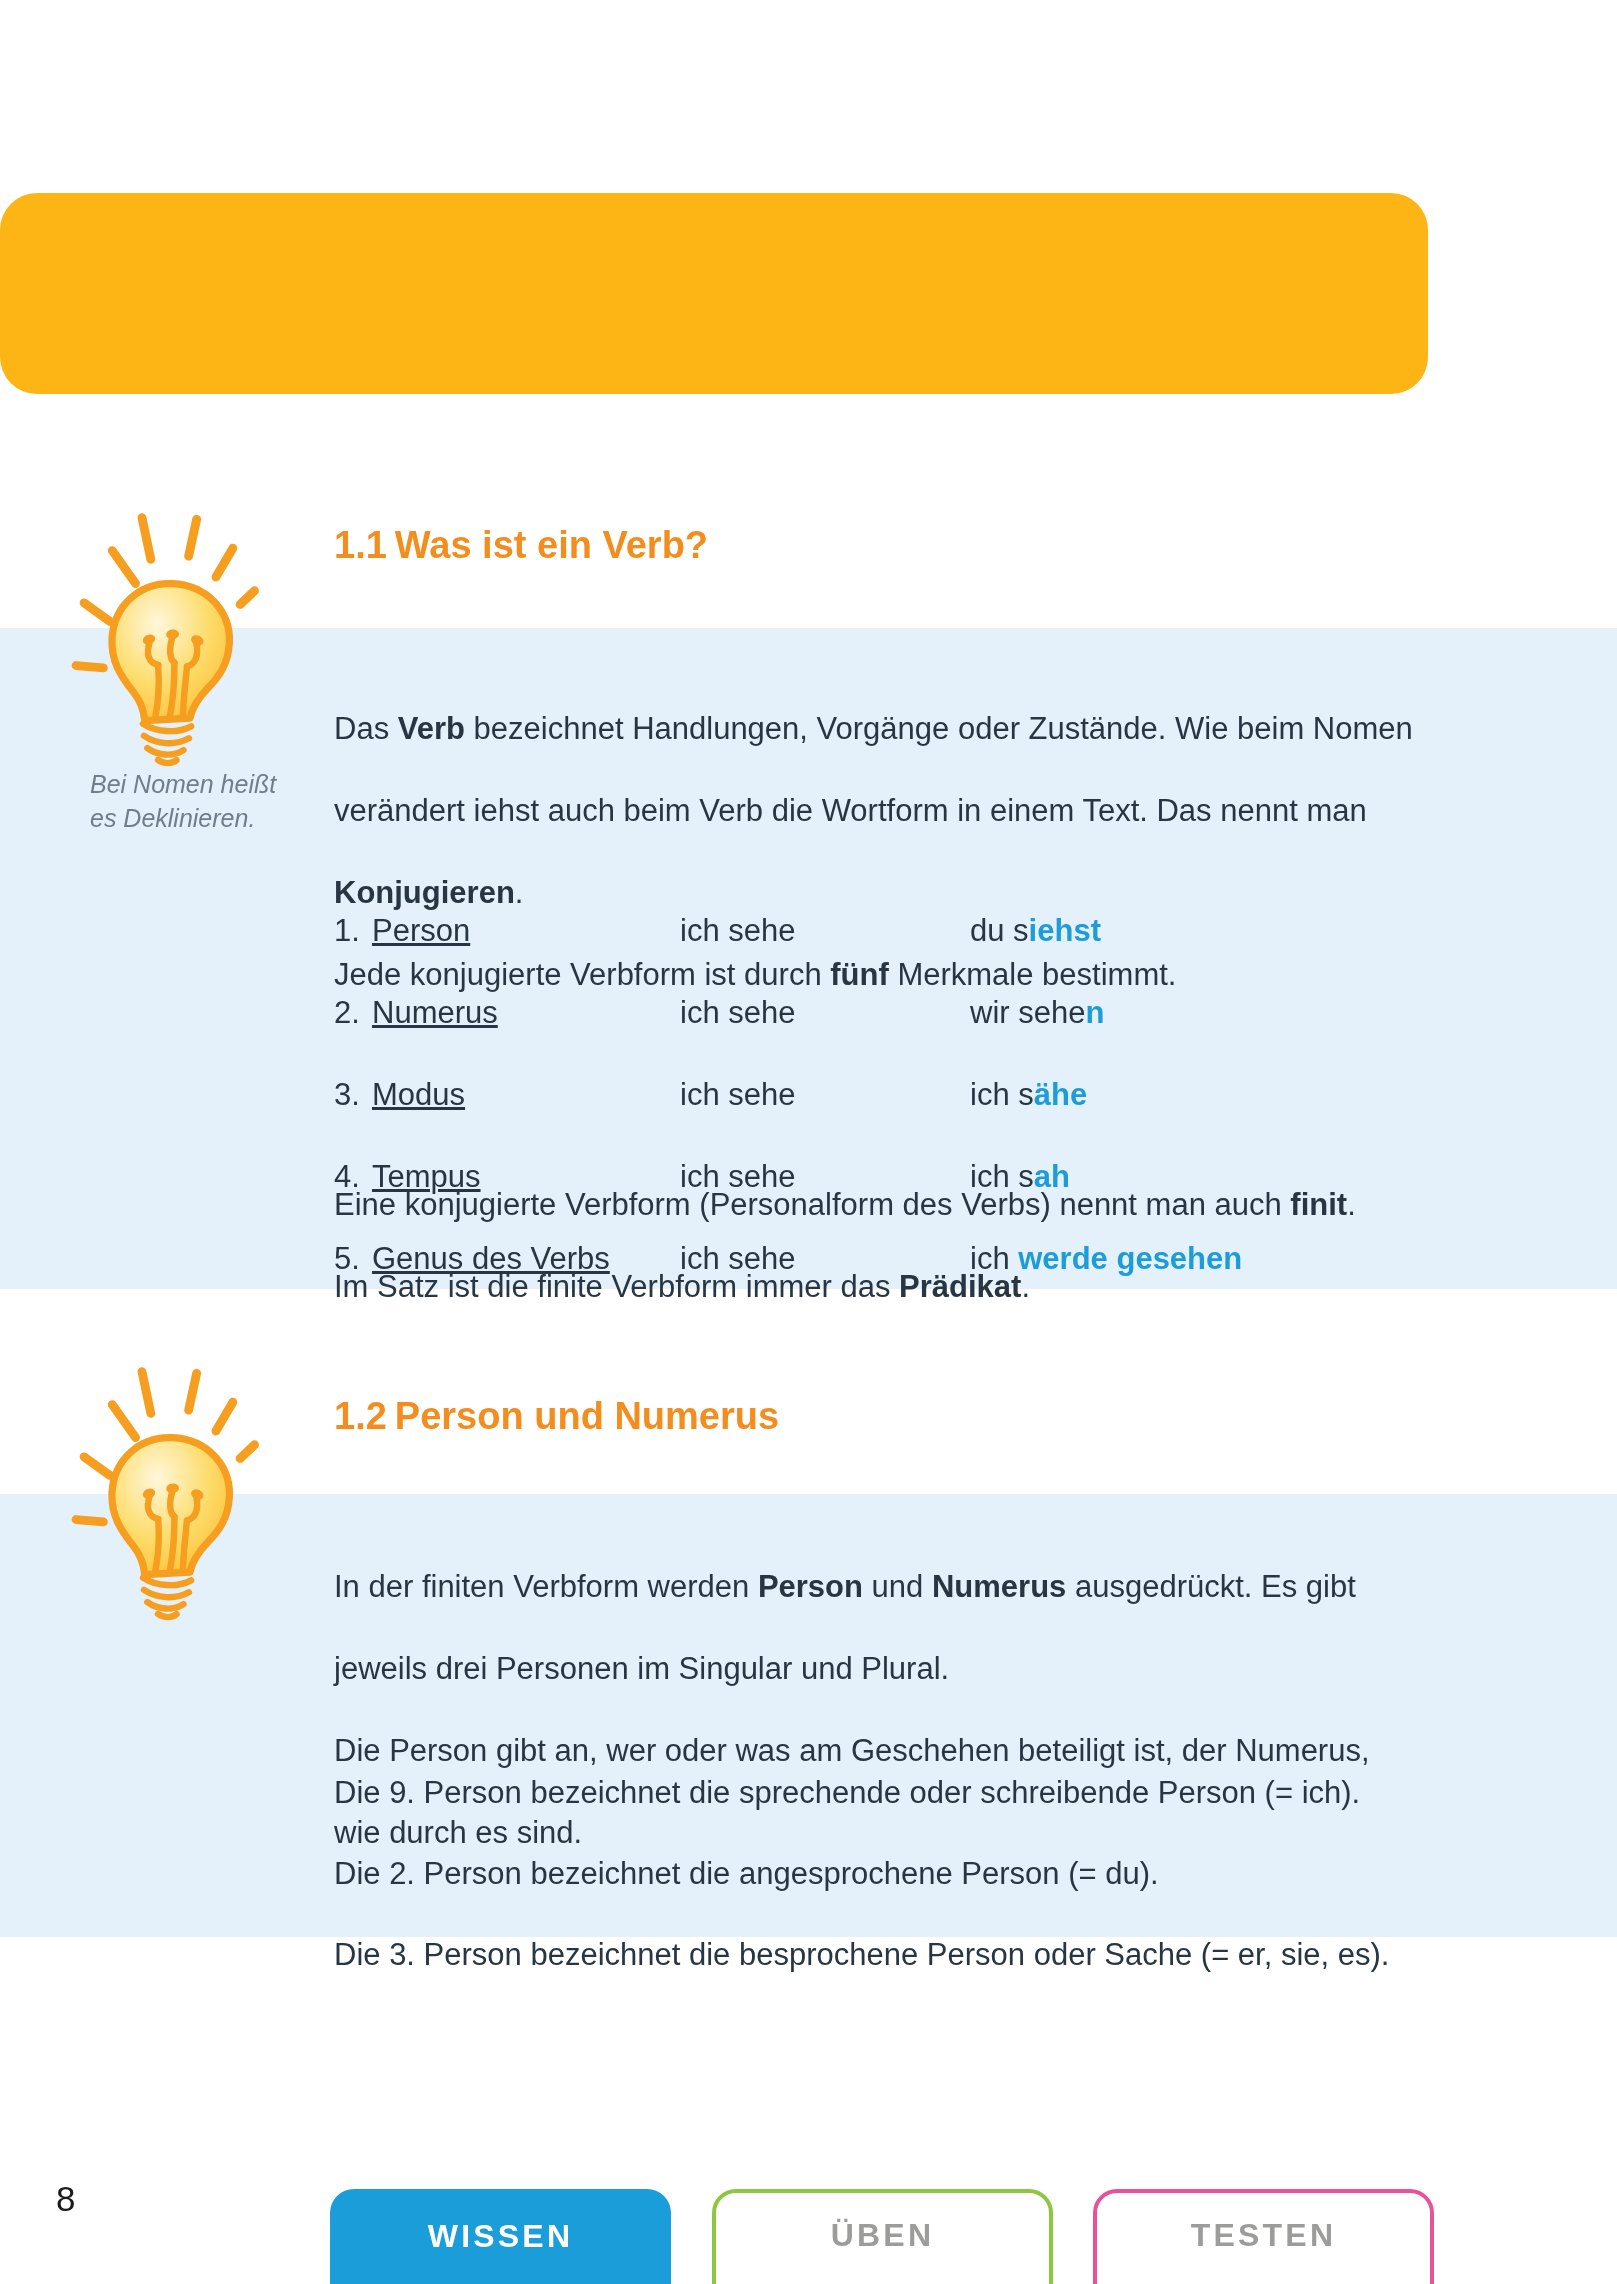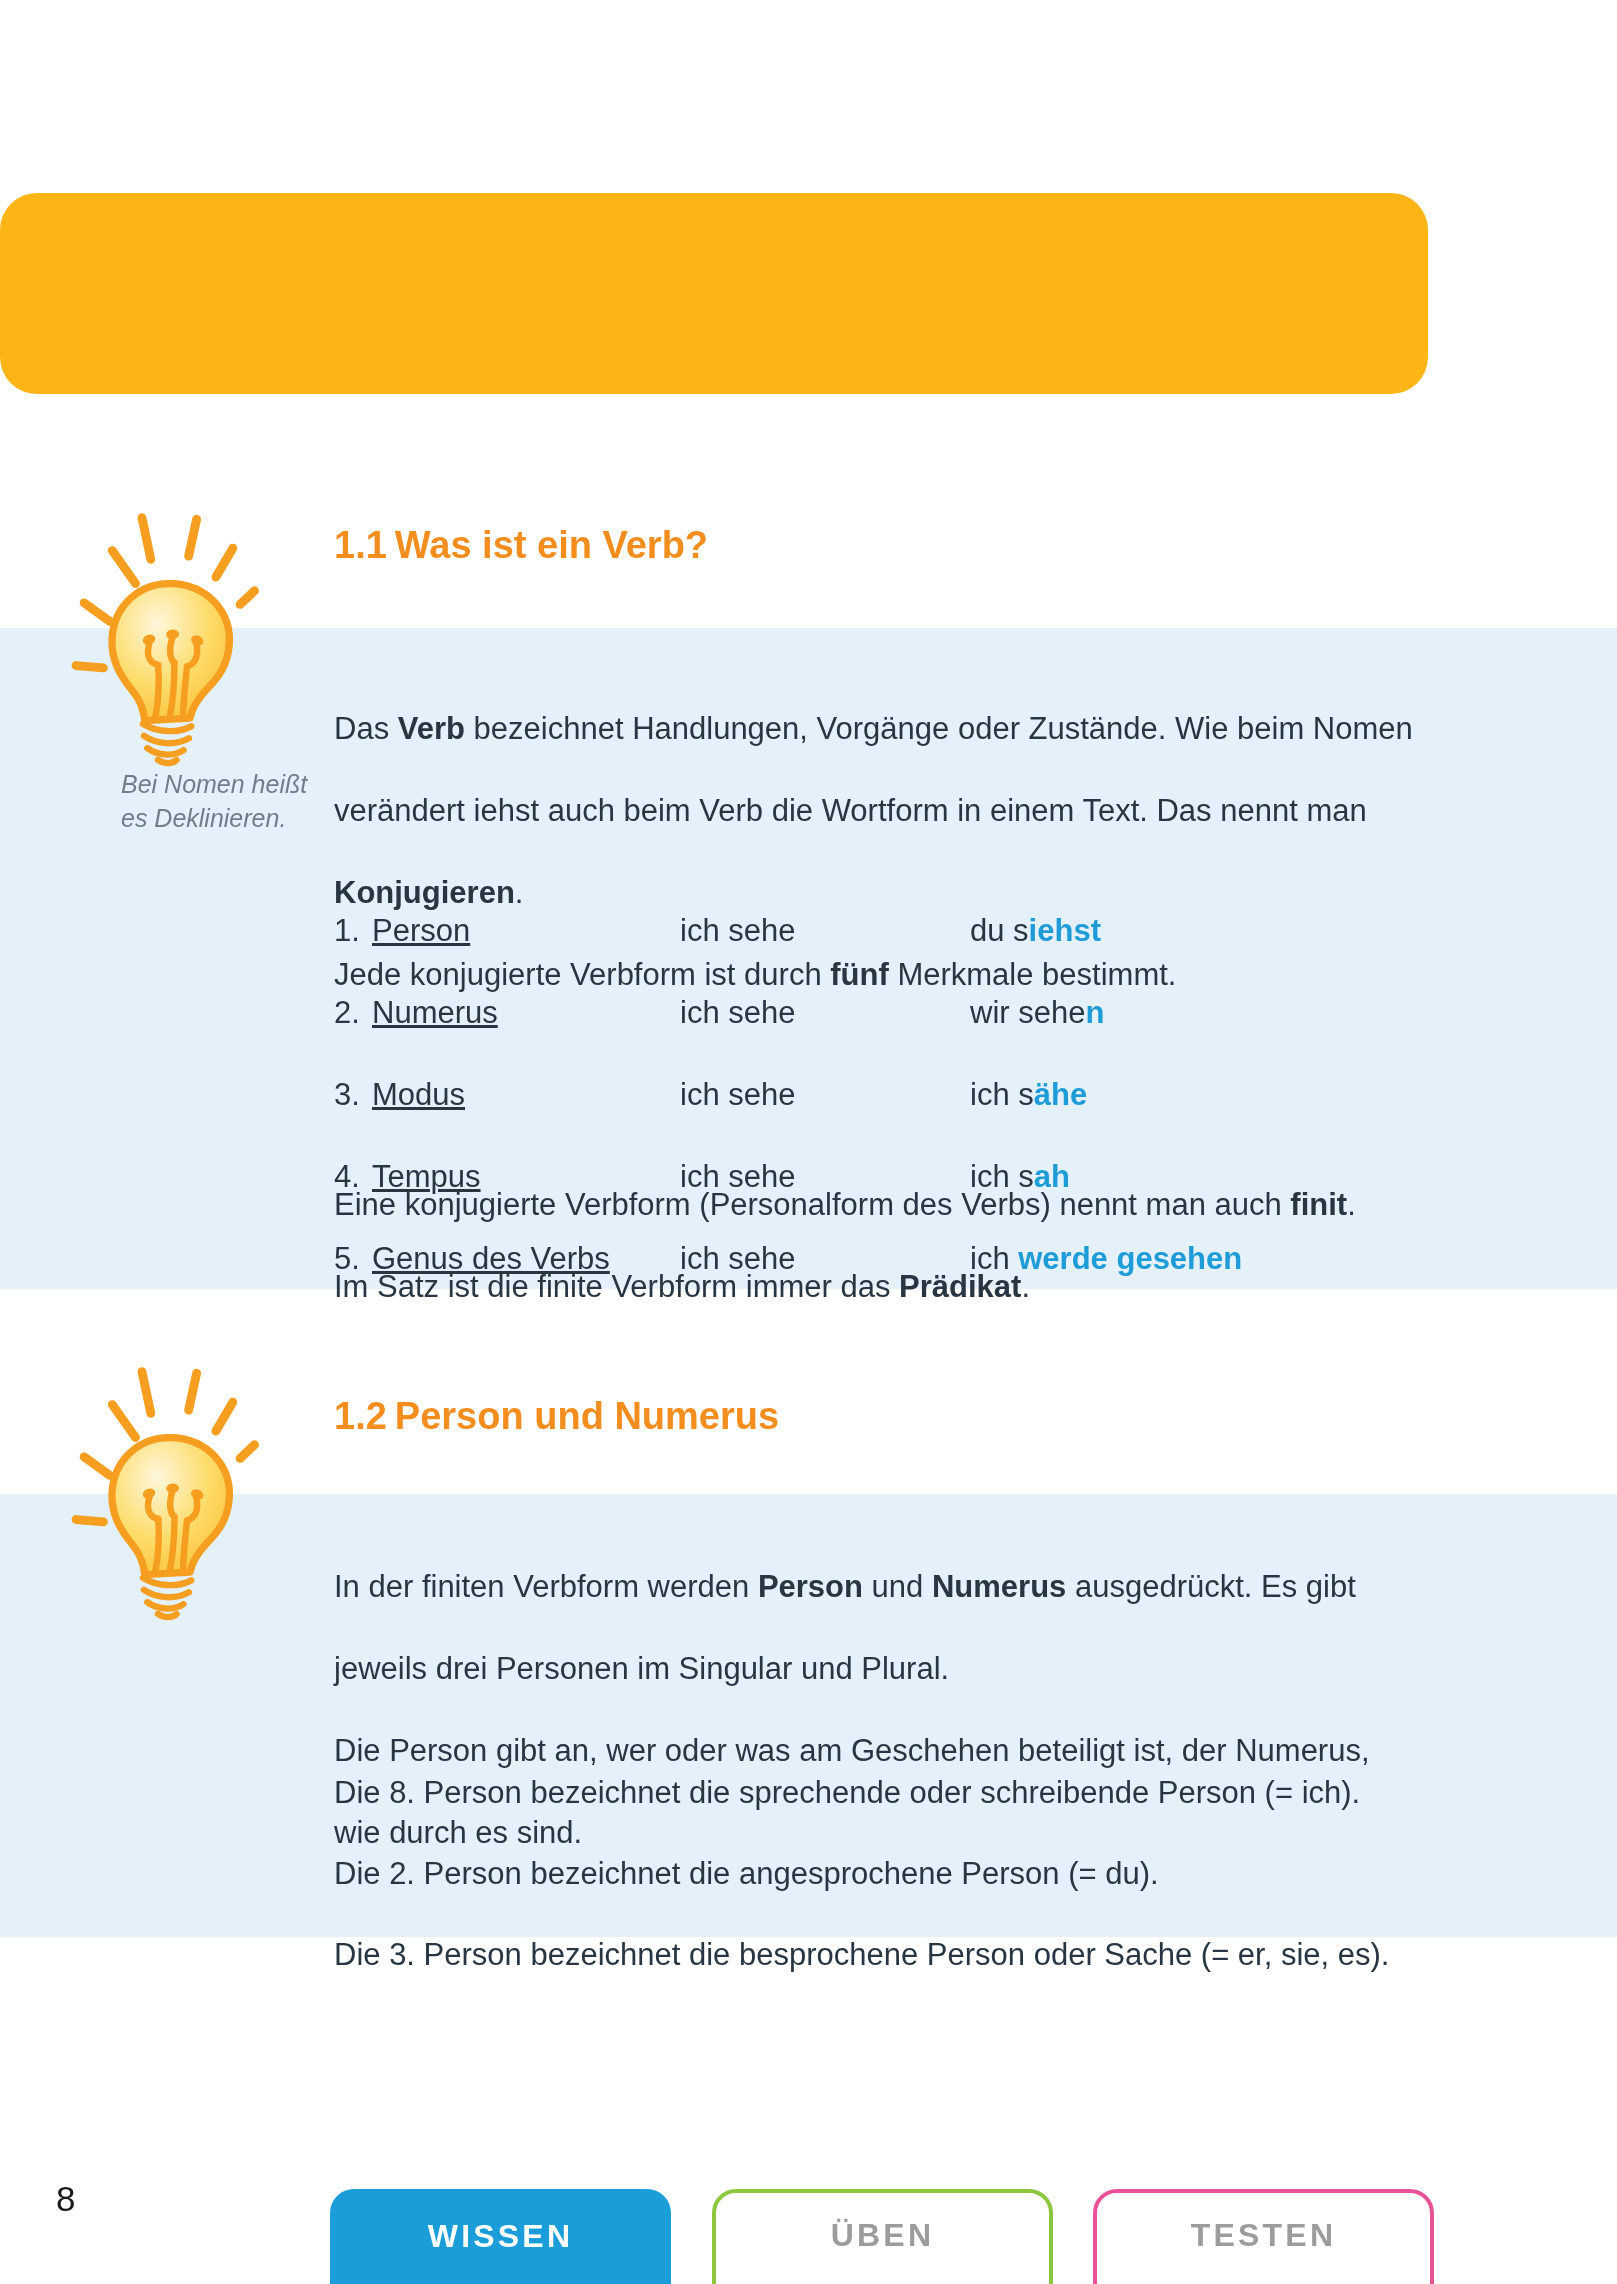--- a/index.html
+++ b/index.html
@@ -36,21 +36,20 @@
   #h2 { top:1395px; }
 
   .bulb { position:absolute; width:201px; height:266px; z-index:3; }
   #bulb1 { left:68px; top:506px; }
   #bulb2 { left:68px; top:1360px; }
 
   .note {
     position:absolute; left:90px; top:767px; z-index:3;
     font-size:25px; font-style:italic; color:#6F7E8A; line-height:34px;
     white-space:nowrap;
-    margin-left:31px;
   }
 
   .block { position:absolute; left:334px; font-size:31px; color:#273642; z-index:2; }
   .block div { white-space:nowrap;margin-top:36px; }
   #p1   { top:670px;  line-height:46px; }
   #list { top:872px; }
   #p2   { top:1146px; line-height:46px; }
   #s2p1 { top:1528px; line-height:46px; }
   #s2p2 { top:1734px; line-height:45px; }
 
@@ -215,21 +214,21 @@
 </svg>
 
 <div class="block" id="s2p1">
   <div><span>In der finiten Verbform werden </span><span class="b">Person</span><span> und </span><span class="b">Numerus</span><span> ausgedrückt. Es gibt</span></div>
   <div><span>jeweils drei Personen im Singular und Plural.</span></div>
   <div><span>Die Person gibt an, wer oder was am Geschehen beteiligt ist, der Numerus,</span></div>
   <div><span>wie durch es sind.</span></div>
 </div>
 
 <div class="block" id="s2p2">
-  <div><span>Die 8. Person bezeichnet die sprechende oder schreibende Person (= ich).</span></div>
+  <div><span>Die 9. Person bezeichnet die sprechende oder schreibende Person (= ich).</span></div>
   <div><span>Die 2. Person bezeichnet die angesprochene Person (= du).</span></div>
   <div><span>Die 3. Person bezeichnet die besprochene Person oder Sache (= er, sie, es).</span></div>
 </div>
 
 <div class="pagenum">8</div>
 <div class="tab" id="tab-wissen">WISSEN</div>
 <div class="tab" id="tab-ueben">ÜBEN</div>
 <div class="tab" id="tab-testen">TESTEN</div>
 
 

